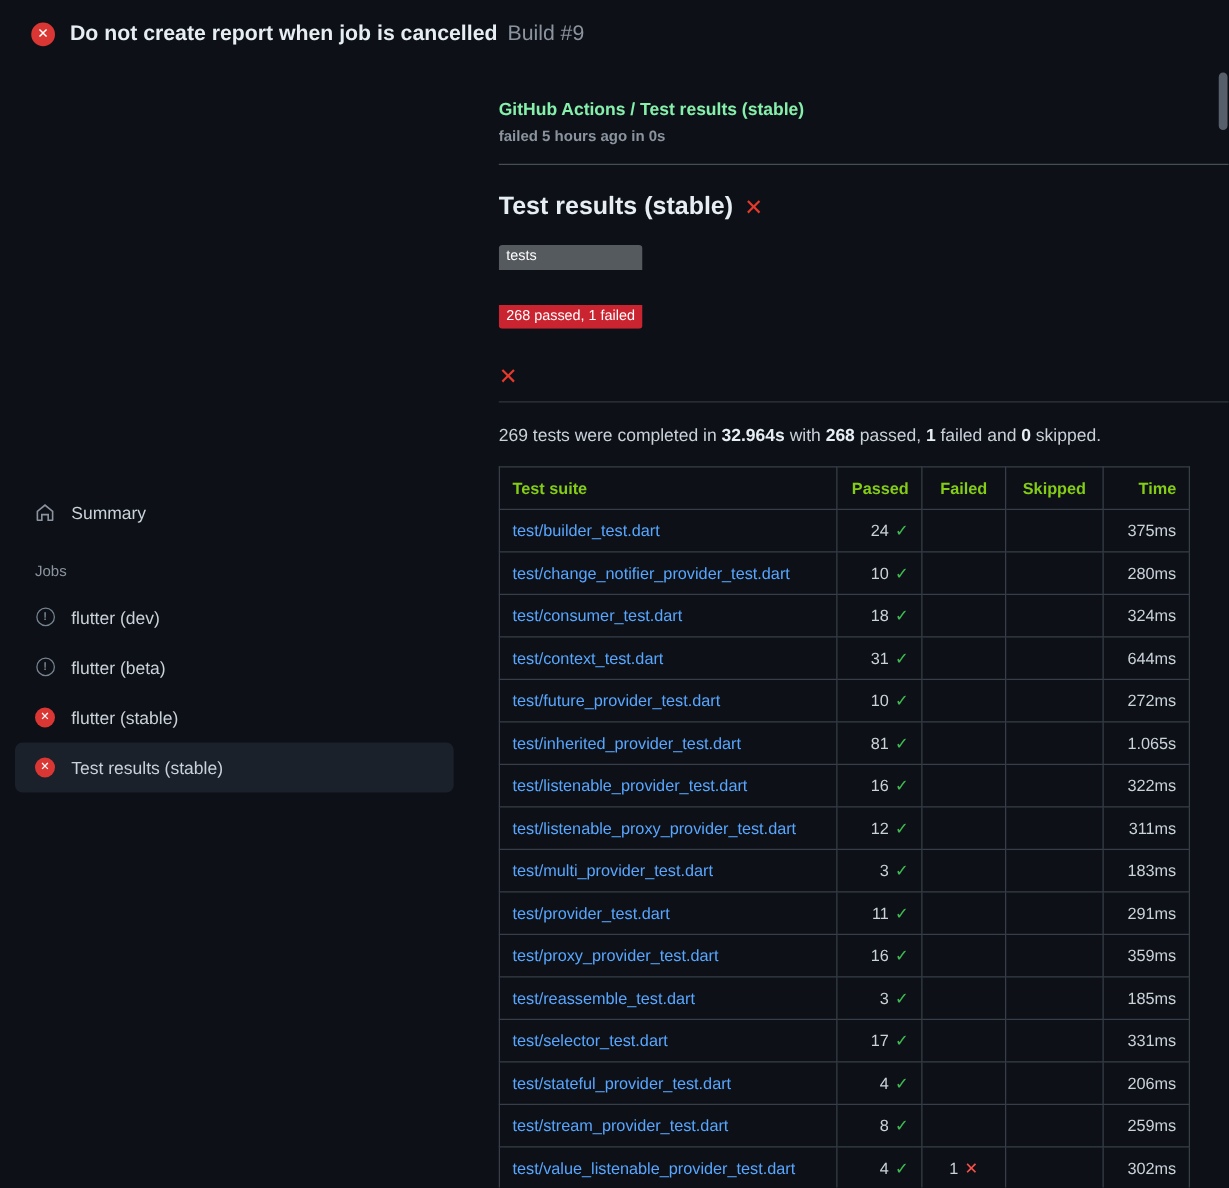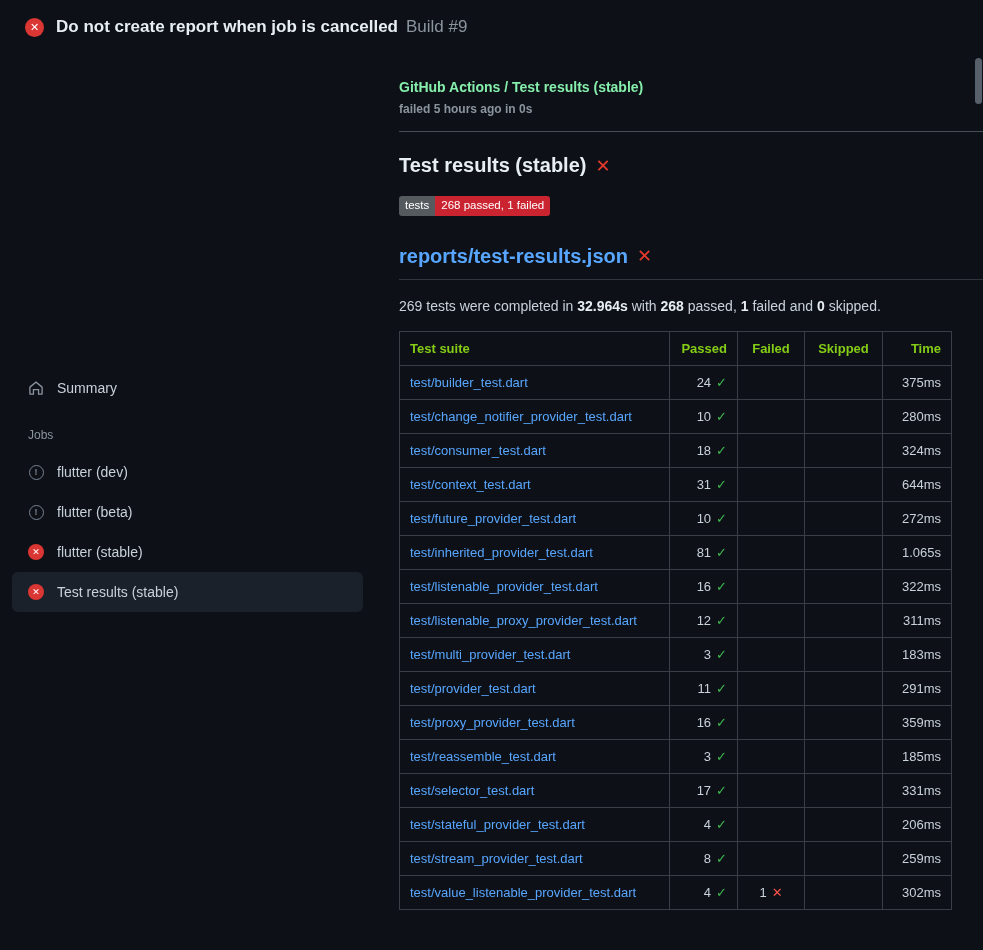--- a/index.html
+++ b/index.html
@@ -50,23 +50,23 @@
   .breadcrumb { font-weight:700; font-size:14px; color:#86efac; }
   .run-meta { color:#8b949e; font-size:12px; margin-top:7px;font-weight:bold; }
   .top-divider { border-bottom:1px solid #454d56; margin-top:15px; }
 
   .section-title {
     margin-top:22px; display:flex; align-items:center; gap:9px;
     font-size:20px; font-weight:700; color:#e6edf3;
   }
   .x-mark { color:#e5392c; font-weight:900; font-size:18px; line-height:1; }
 
-  .badge { display:inline-flex; margin-top:19px; border-radius:3px; overflow:hidden; font-size:11.5px; line-height:1; }
+  .badge { display:inline-flex; margin-top:19px; border-radius:3px; overflow:hidden; font-size:11.5px; line-height:1;flex-direction:column; }
   .badge-label { background:#555a5f; color:#ffffff; padding:4px 6px; }
-  .badge-value { background:#cb2431; color:#ffffff; padding:4px 6px; }
+  .badge-value { background:#cb2431; color:#ffffff; padding:4px 6px;margin-top:28px; }
 
   .report-heading {
     margin-top:29px; padding-bottom:11px; border-bottom:1px solid #30363d;
     display:flex; align-items:center; gap:9px;
   }
   .report-link { color:#58a6ff; font-size:20px; font-weight:600; text-decoration:none; cursor:pointer; }
 
   .summary-line { margin-top:18px; font-size:14px; color:#c9d1d9; }
   .summary-line .b { font-weight:700; color:#e6edf3; }
 
@@ -149,21 +149,20 @@
       <span>Test results (stable)</span>
       <span class="x-mark">✕</span>
     </h2>
 
     <span class="badge">
       <span class="badge-label">tests</span>
       <span class="badge-value">268 passed, 1 failed</span>
     </span>
 
     <div class="report-heading">
-      <a class="report-link">reports/test-results.json</a>
       <span class="x-mark">✕</span>
     </div>
 
     <p class="summary-line">
       <span>269 tests were completed in </span><span class="b">32.964s</span><span> with </span><span class="b">268</span><span> passed, </span><span class="b">1</span><span> failed and </span><span class="b">0</span><span> skipped.</span>
     </p>
 
     <table class="results">
       <colgroup>
         <col>

